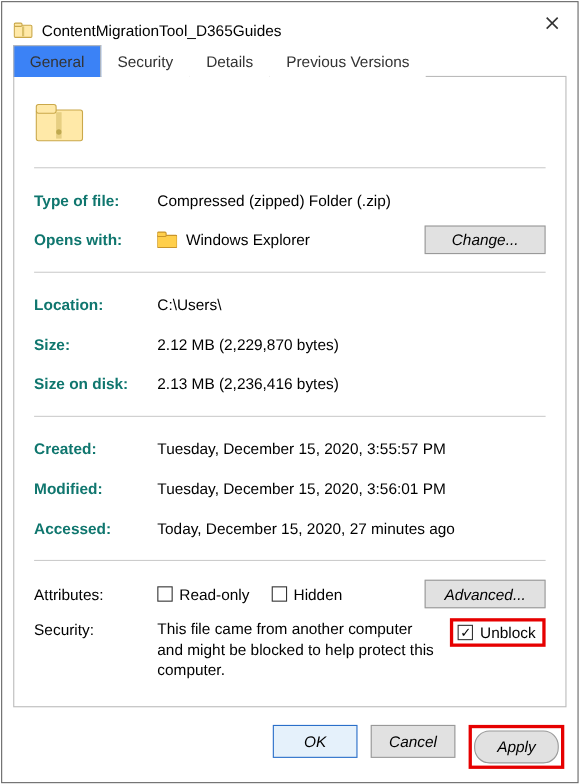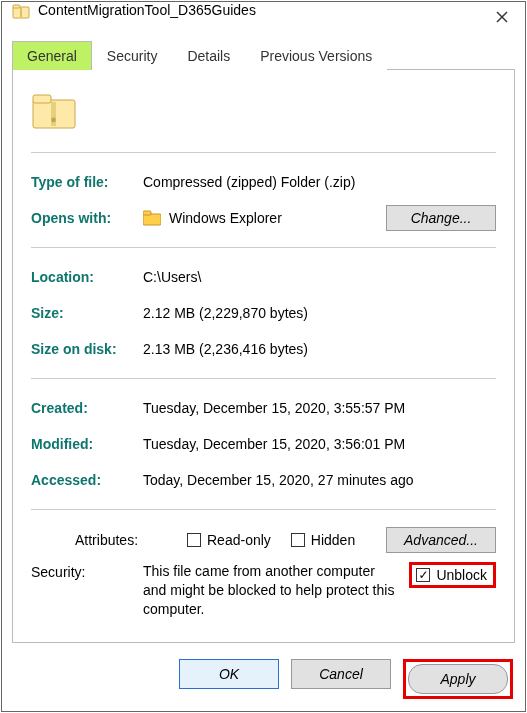--- a/index.html
+++ b/index.html
@@ -18,21 +18,21 @@
     border: 1px solid #666;
     width: 525px;
     height: 711px;
     margin: 1px;
     display: flex;
     flex-direction: column;
     background: #fff;
   }
   .titlebar {
     display: flex;
-    align-items: flex-start;
+    align-items: flex-end;
     height: 34px;
     padding: 0 2px 0 10px;
   }
   .titlebar .icon-slot {
     width: 18px; height: 18px;
     margin-right: 8px;
     display:flex; align-items:center; justify-content:center;
   }
   .titlebar .title-text {
     flex: 1;
@@ -57,21 +57,21 @@
     border-bottom: none;
     font-size: 14px;
     color:#333;
     cursor:pointer;
     position: relative;
     top: 1px;
     background: #fff;
   }
   .tab.active {
     border-color: #bbb;
-    background: #bef264;
+    background: #3b82f6;
     z-index: 2;
   }
   .tab-panel {
     margin: 0 10px 8px 10px;
     border: 1px solid #bbb;
     flex: 1;
     padding: 16px 18px 10px 18px;
     display:flex; flex-direction:column;
     gap: 6px;
     overflow: hidden;
@@ -113,21 +113,21 @@
     border:1px solid #999;
     background:#e1e1e1;
     font-size:14px;
     padding: 4px 0;
     width: 110px;
     text-align:center;
     cursor:pointer;
     font-style:italic;
   }
   .attr-row {
-    display:flex; align-items:center; font-size:14px; min-height:32px;margin-left:44px;
+    display:flex; align-items:center; font-size:14px; min-height:32px;
   }
   .attr-row .k { width:112px; }
   .chk {
     display:inline-flex; align-items:center; gap:6px; margin-right:20px;
     cursor:pointer;
   }
   .chk .box {
     width:14px; height:14px; border:1px solid #333; display:inline-flex;
     align-items:center; justify-content:center; font-size:12px; line-height:1;
     background:#fff;
@@ -141,21 +141,21 @@
     border:3px solid #e60000;
     padding:2px 6px 2px 4px;
     display:inline-flex;
   }
   .button-bar {
     display:flex;
     justify-content:flex-end;
     gap:12px;
     padding: 8px 12px 12px 0;
   }
-  .button-bar .btn { width:100px; height:30px; display:flex;align-items:center;justify-content:center;}
+  .button-bar .btn { width:77px; height:30px; display:flex;align-items:center;justify-content:center;}
   .btn-default { border:1px solid #2a6fc9; background:#e5f1fb;}
   .apply-wrap {
     border:3px solid #e60000;
     display:inline-flex;
   }
   .apply-wrap .btn { margin:2px;border-radius:14px; }
 </style>
 </head>
 <body>
 

